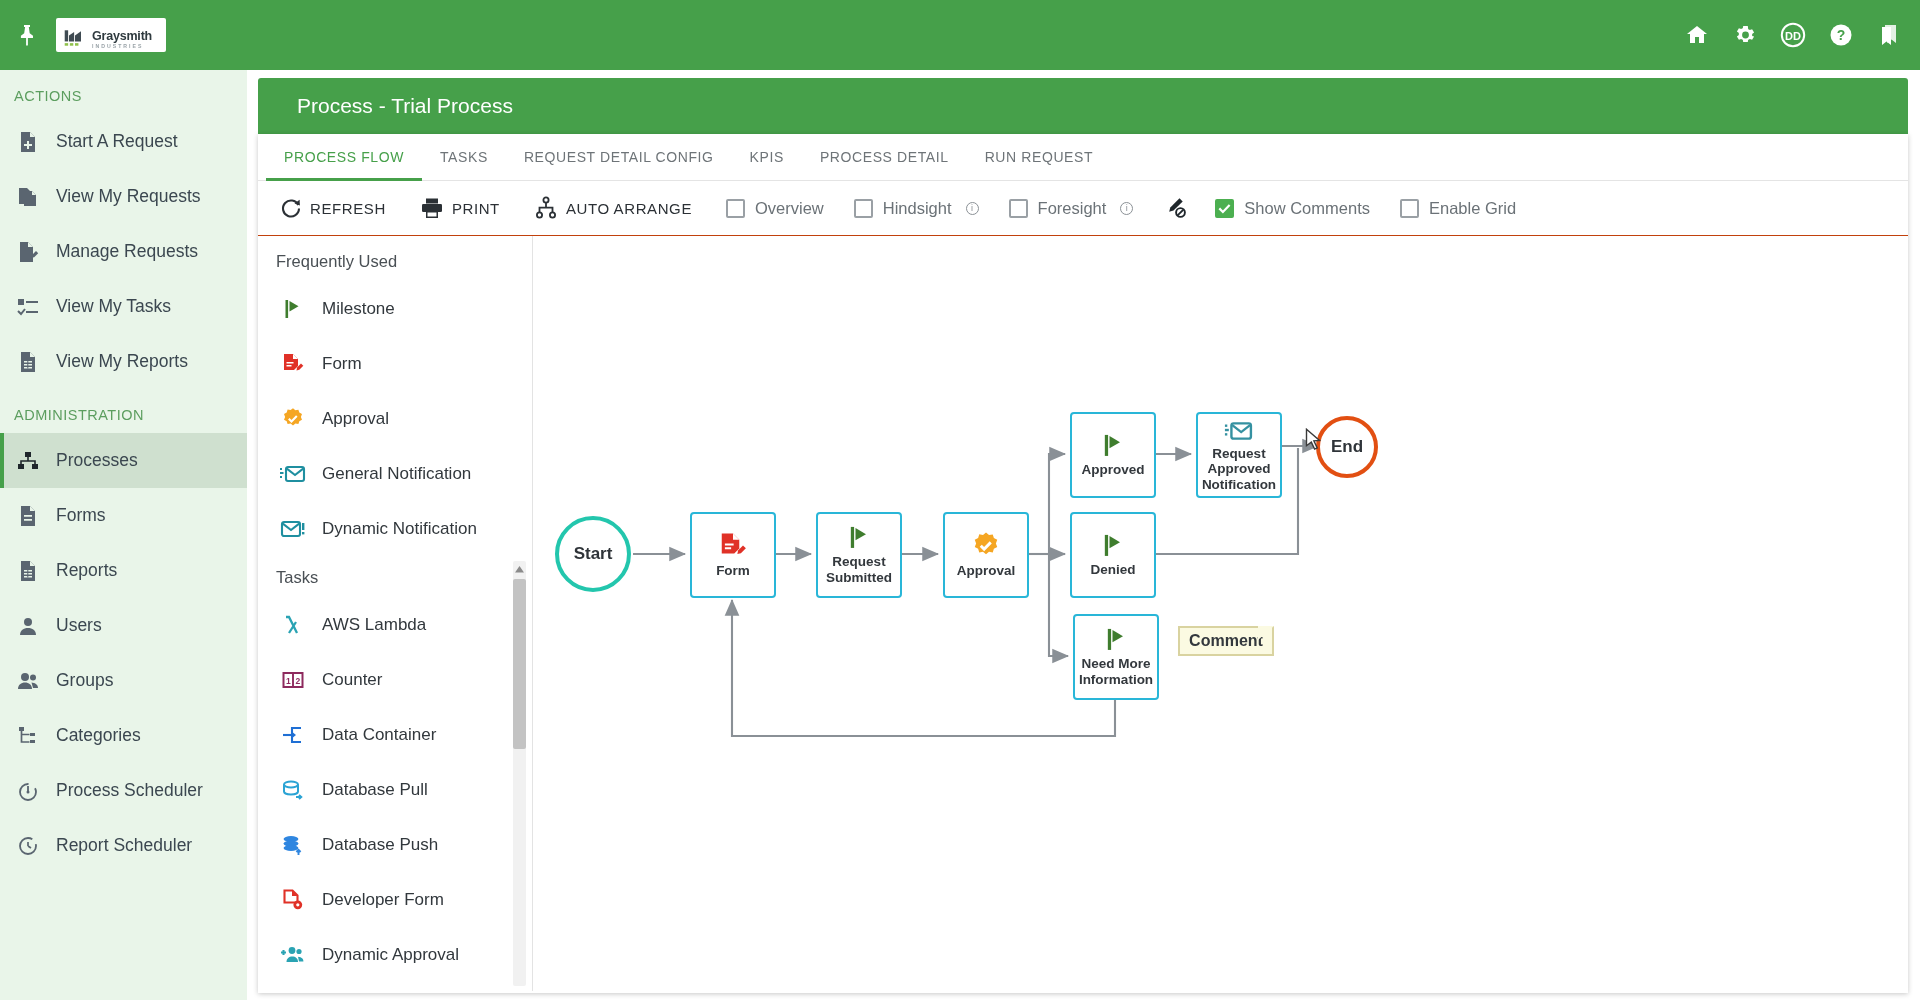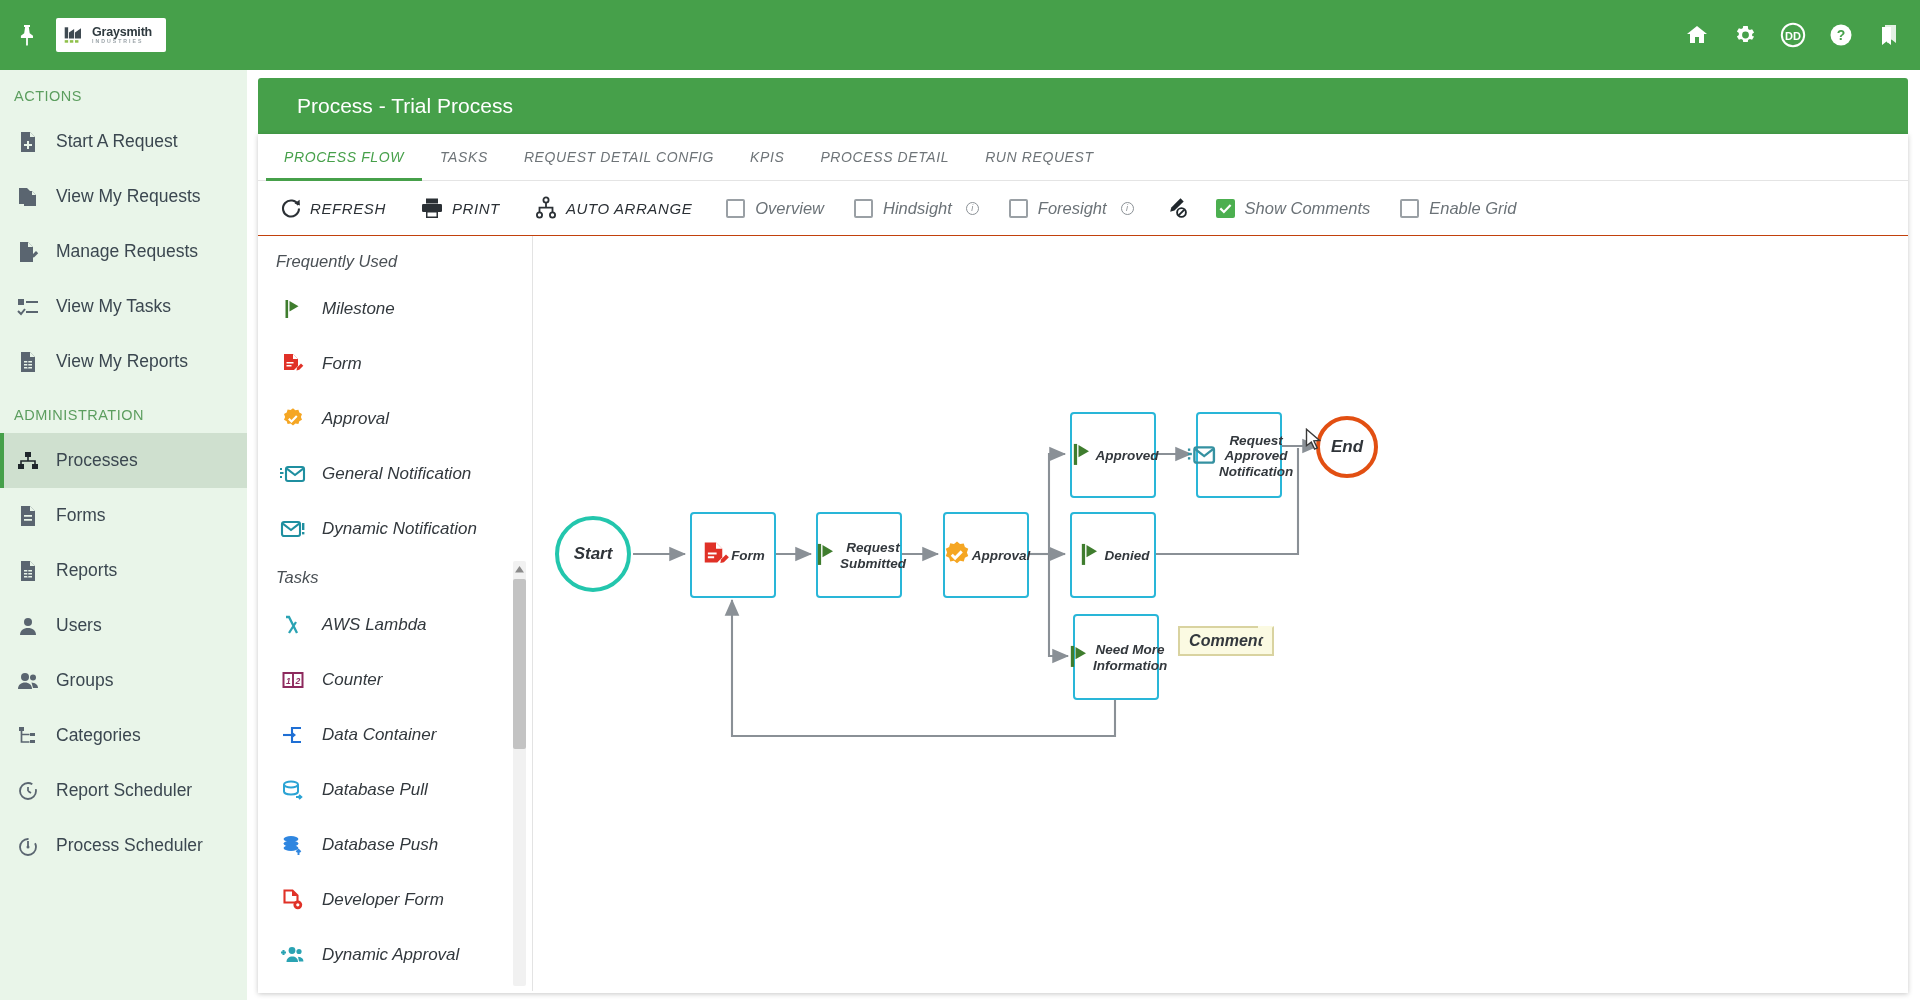--- a/index.html
+++ b/index.html
@@ -14,21 +14,21 @@
   .topbar {
     position: absolute; left: 0; top: 0; width: 1920px; height: 70px;
     background: #46a04a; display: flex; align-items: center;
   }
   .pin-btn {
     width: 54px; height: 70px; display: flex; align-items: center; justify-content: center;
     color: #fff;
   }
   .logo-box {
     width: 110px; height: 34px; background: #fff; border-radius: 2px;
-    display: flex; align-items: center; gap: 5px; padding: 3px 7px;
+    display: flex; align-items: flex-end; gap: 5px; padding: 3px 7px;
     margin-left: 2px;
   }
   .logo-mark { width: 24px; height: 22px; flex: none; }
   .logo-txt { display: flex; flex-direction: column; line-height: 1; }
   .logo-name { font-size: 12.5px; font-weight: 700; color: #2f3a3f; letter-spacing: -0.2px; }
   .logo-sub  { font-size: 5.2px; font-weight: 700; color: #9aa3a8; letter-spacing: 2px; margin-top: 1px; }
   .top-icons {
     position: absolute; right: 18px; top: 0; height: 70px;
     display: flex; align-items: center; gap: 22px;
   }
@@ -50,21 +50,21 @@
   .side-item.active { background: #cfe0cf; border-left: 4px solid #46a04a; padding-left: 12px; }
   .side-ico { width: 24px; height: 24px; flex: none; display: flex; align-items: center; justify-content: center; color: #5a6570; }
 
   
   .content { position: absolute; left: 258px; top: 78px; width: 1650px; height: 915px; }
   .card-header {
     height: 56px; background: #46a04a; color: #fff;
     display: flex; align-items: center; padding-left: 39px;
     font-size: 21px; border-radius: 3px 3px 0 0;
   }
-  .card-body { background: #fff; box-shadow: 0 1px 5px rgba(0,0,0,.22); height: 859px; font-style: italic; }
+  .card-body { background: #fff; box-shadow: 0 1px 5px rgba(0,0,0,.22); height: 859px; }
 
   .tabs { display: flex; align-items: center; height: 47px; padding-left: 8px; border-bottom: 1px solid #e4e4e4; }
   .tab {
     font-size: 14px; letter-spacing: .6px; color: #6e7478; padding: 0 18px;
     height: 47px; display: flex; align-items: center; cursor: pointer;
   }
   .tab.active { color: #46a04a; box-shadow: inset 0 -3px 0 #46a04a; }
 
   .toolbar { display: flex; align-items: center; height: 55px; padding-left: 22px; gap: 0; border-bottom: 1px solid #c2410c; }
   .tb-btn { display: flex; align-items: center; gap: 8px; font-size: 15px; letter-spacing: .6px; color: #2b3035; cursor: pointer; margin-right: 34px; }
@@ -85,21 +85,21 @@
   .pal-scroll { position: absolute; right: 6px; top: 325px; width: 13px; height: 425px; }
   .pal-track { position: absolute; top: 0; left: 0; width: 13px; height: 425px; background: #f1f1f1; border-radius: 2px; }
   .pal-thumb { position: absolute; top: 18px; left: 0; width: 13px; height: 170px; background: #c3c3c3; border-radius: 2px; cursor: pointer; }
   .pal-arrow { position: absolute; top: 0; left: 0; width: 13px; height: 16px; display: flex; align-items: center; justify-content: center; cursor: pointer; }
 
   
   .canvas { flex: 1; position: relative; background: #fff; overflow: hidden; }
 
   .node {
     position: absolute; background: #fff; border: 2.5px solid #29b6d8; border-radius: 4px;
-    display: flex; flex-direction: row; align-items: center; justify-content: center;
+    display: flex; flex-direction: column; align-items: center; justify-content: center;
     cursor: pointer;
   }
   .node .nlabel { font-size: 13.5px; font-weight: 700; color: #33383d; text-align: center; line-height: 1.15; margin-top: 2px; }
   .node .nico { display: flex; align-items: center; justify-content: center; }
 
   .terminal {
     position: absolute; border-radius: 50%; background: #fff;
     display: flex; align-items: center; justify-content: center;
     font-size: 17px; font-weight: 700; color: #2f3439; cursor: pointer;
   }
@@ -306,36 +306,36 @@
             <rect x="13" y="15" width="5" height="3" fill="#5a6570"></rect>
             <path stroke="#5a6570" stroke-width="1.7" fill="none" d="M4.5 6v11h8M4.5 9.5h8"></path>
           </svg>
       </span>
       <span>Categories</span>
     </div>
 
     <div class="side-item">
       <span class="side-ico">
         <svg width="22" height="22" viewBox="0 0 22 22">
-            <circle cx="11" cy="11" r="8" fill="none" stroke="#5a6570" stroke-width="1.8" stroke-dasharray="42 6"></circle>
-            <path stroke="#5a6570" stroke-width="1.7" fill="none" d="M11 11V7M11 11l3 2"></path>
-          </svg>
-      </span>
-      <span>Report Scheduler</span>
-    </div>
-
-    <div class="side-item">
-      <span class="side-ico">
-        <svg width="22" height="22" viewBox="0 0 22 22">
             <circle cx="11" cy="12" r="8" fill="none" stroke="#5a6570" stroke-width="1.8" stroke-dasharray="38 8"></circle>
             <path stroke="#5a6570" stroke-width="1.8" fill="none" d="M11 12V6"></path>
             <circle cx="11" cy="12" r="1.5" fill="#5a6570"></circle>
           </svg>
       </span>
       <span>Process Scheduler</span>
+    </div>
+
+    <div class="side-item">
+      <span class="side-ico">
+        <svg width="22" height="22" viewBox="0 0 22 22">
+            <circle cx="11" cy="11" r="8" fill="none" stroke="#5a6570" stroke-width="1.8" stroke-dasharray="42 6"></circle>
+            <path stroke="#5a6570" stroke-width="1.7" fill="none" d="M11 11V7M11 11l3 2"></path>
+          </svg>
+      </span>
+      <span>Report Scheduler</span>
     </div>
   </div>
 
   <div class="content">
 
     <div class="card-header">
       <span>Process - Trial Process</span>
     </div>
 
     <div class="card-body">

